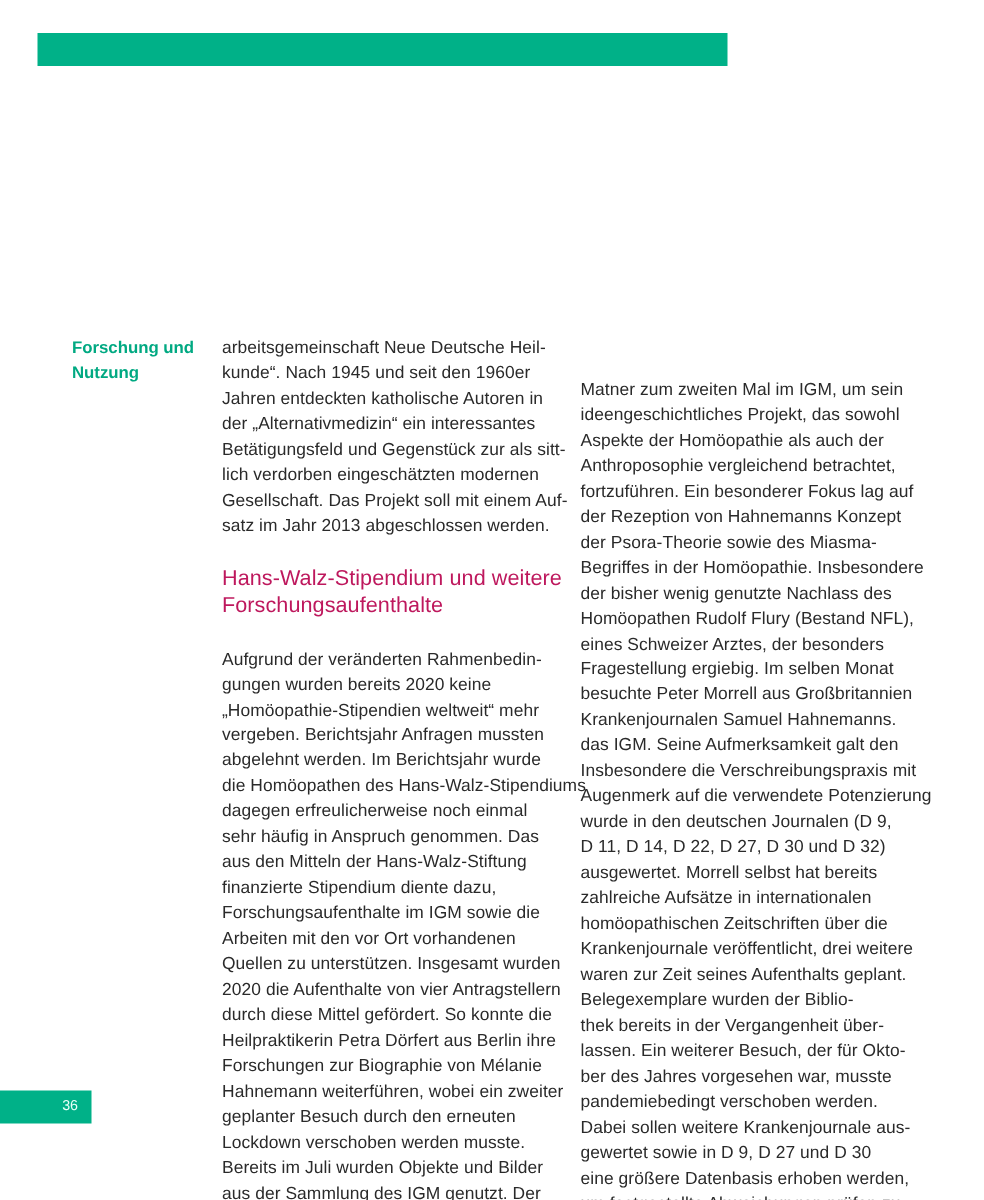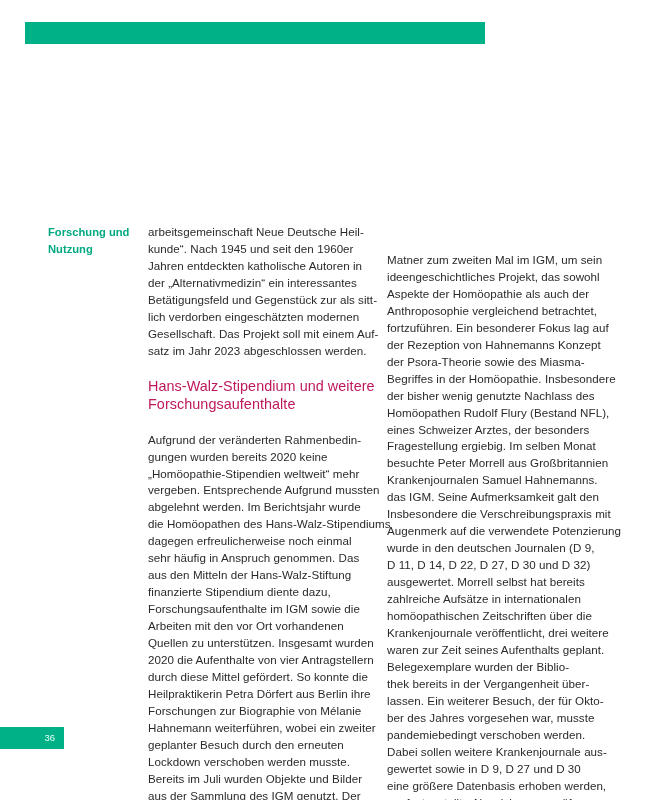--- a/index.html
+++ b/index.html
@@ -8,21 +8,21 @@
     .top-bar { position: absolute; left: 25px; top: 22px; width: 460px; height: 22px; background: #00b188; }
     .side-label { position: absolute; left: 48px; top: 224px; width: 90px; color: #00a982;
                   font-weight: bold; font-size: 11.2px; line-height: 17px; }
     .col { position: absolute; top: 224px; width: 232px; font-size: 11.6px; line-height: 16.95px;
            letter-spacing: 0.05px; }
     .col1 { left: 148px; }
     .col2 { left: 387px; margin-top: 28px; }
     .col p { margin: 0; }
     .line { display: block; white-space: nowrap; }
     .heading { font-size: 14.4px; line-height: 18px; color: #be185d; margin: 17px 0 19px 0; }
-    .page-tab { position: absolute; left: 0; top: 727px; width: 64px; height: 22px; background: #00b188; }
+    .page-tab { position: absolute; left: 0; top: 727px; width: 37px; height: 22px; background: #00b188; padding-left: 24px; }
     .page-num { position: absolute; right: 9px; top: 5px; color: #e8fff8; font-size: 9.5px; }
   </style>
 </head>
 <body>
 
 <div class="top-bar"></div>
 
 <div class="side-label">
   <span class="line">Forschung und</span>
   <span class="line">Nutzung</span>
@@ -30,31 +30,31 @@
 
 <div class="col col1">
   <p id="c1p1">
       <span class="line">arbeitsgemeinschaft Neue Deutsche Heil-</span>
       <span class="line">kunde“. Nach 1945 und seit den 1960er</span>
       <span class="line">Jahren entdeckten katholische Autoren in</span>
       <span class="line">der „Alternativmedizin“ ein interessantes</span>
       <span class="line">Betätigungsfeld und Gegenstück zur als sitt-</span>
       <span class="line">lich verdorben eingeschätzten modernen</span>
       <span class="line">Gesellschaft. Das Projekt soll mit einem Auf-</span>
-      <span class="line">satz im Jahr 2023 abgeschlossen werden.</span>
+      <span class="line">satz im Jahr 2013 abgeschlossen werden.</span>
     </p>
   <div class="heading" id="c1h">
       <span class="line">Hans-Walz-Stipendium und weitere</span>
       <span class="line">Forschungsaufenthalte</span>
     </div>
   <p id="c1p2">
       <span class="line">Aufgrund der veränderten Rahmenbedin-</span>
       <span class="line">gungen wurden bereits 2020 keine</span>
       <span class="line">„Homöopathie-Stipendien weltweit“ mehr</span>
-      <span class="line">vergeben. Entsprechende Aufgrund mussten</span>
+      <span class="line">vergeben. Berichtsjahr Anfragen mussten</span>
       <span class="line">abgelehnt werden. Im Berichtsjahr wurde</span>
       <span class="line">die Homöopathen des Hans-Walz-Stipendiums</span>
       <span class="line">dagegen erfreulicherweise noch einmal</span>
       <span class="line">sehr häufig in Anspruch genommen. Das</span>
       <span class="line">aus den Mitteln der Hans-Walz-Stiftung</span>
       <span class="line">finanzierte Stipendium diente dazu,</span>
       <span class="line">Forschungsaufenthalte im IGM sowie die</span>
       <span class="line">Arbeiten mit den vor Ort vorhandenen</span>
       <span class="line">Quellen zu unterstützen. Insgesamt wurden</span>
       <span class="line">2020 die Aufenthalte von vier Antragstellern</span>

